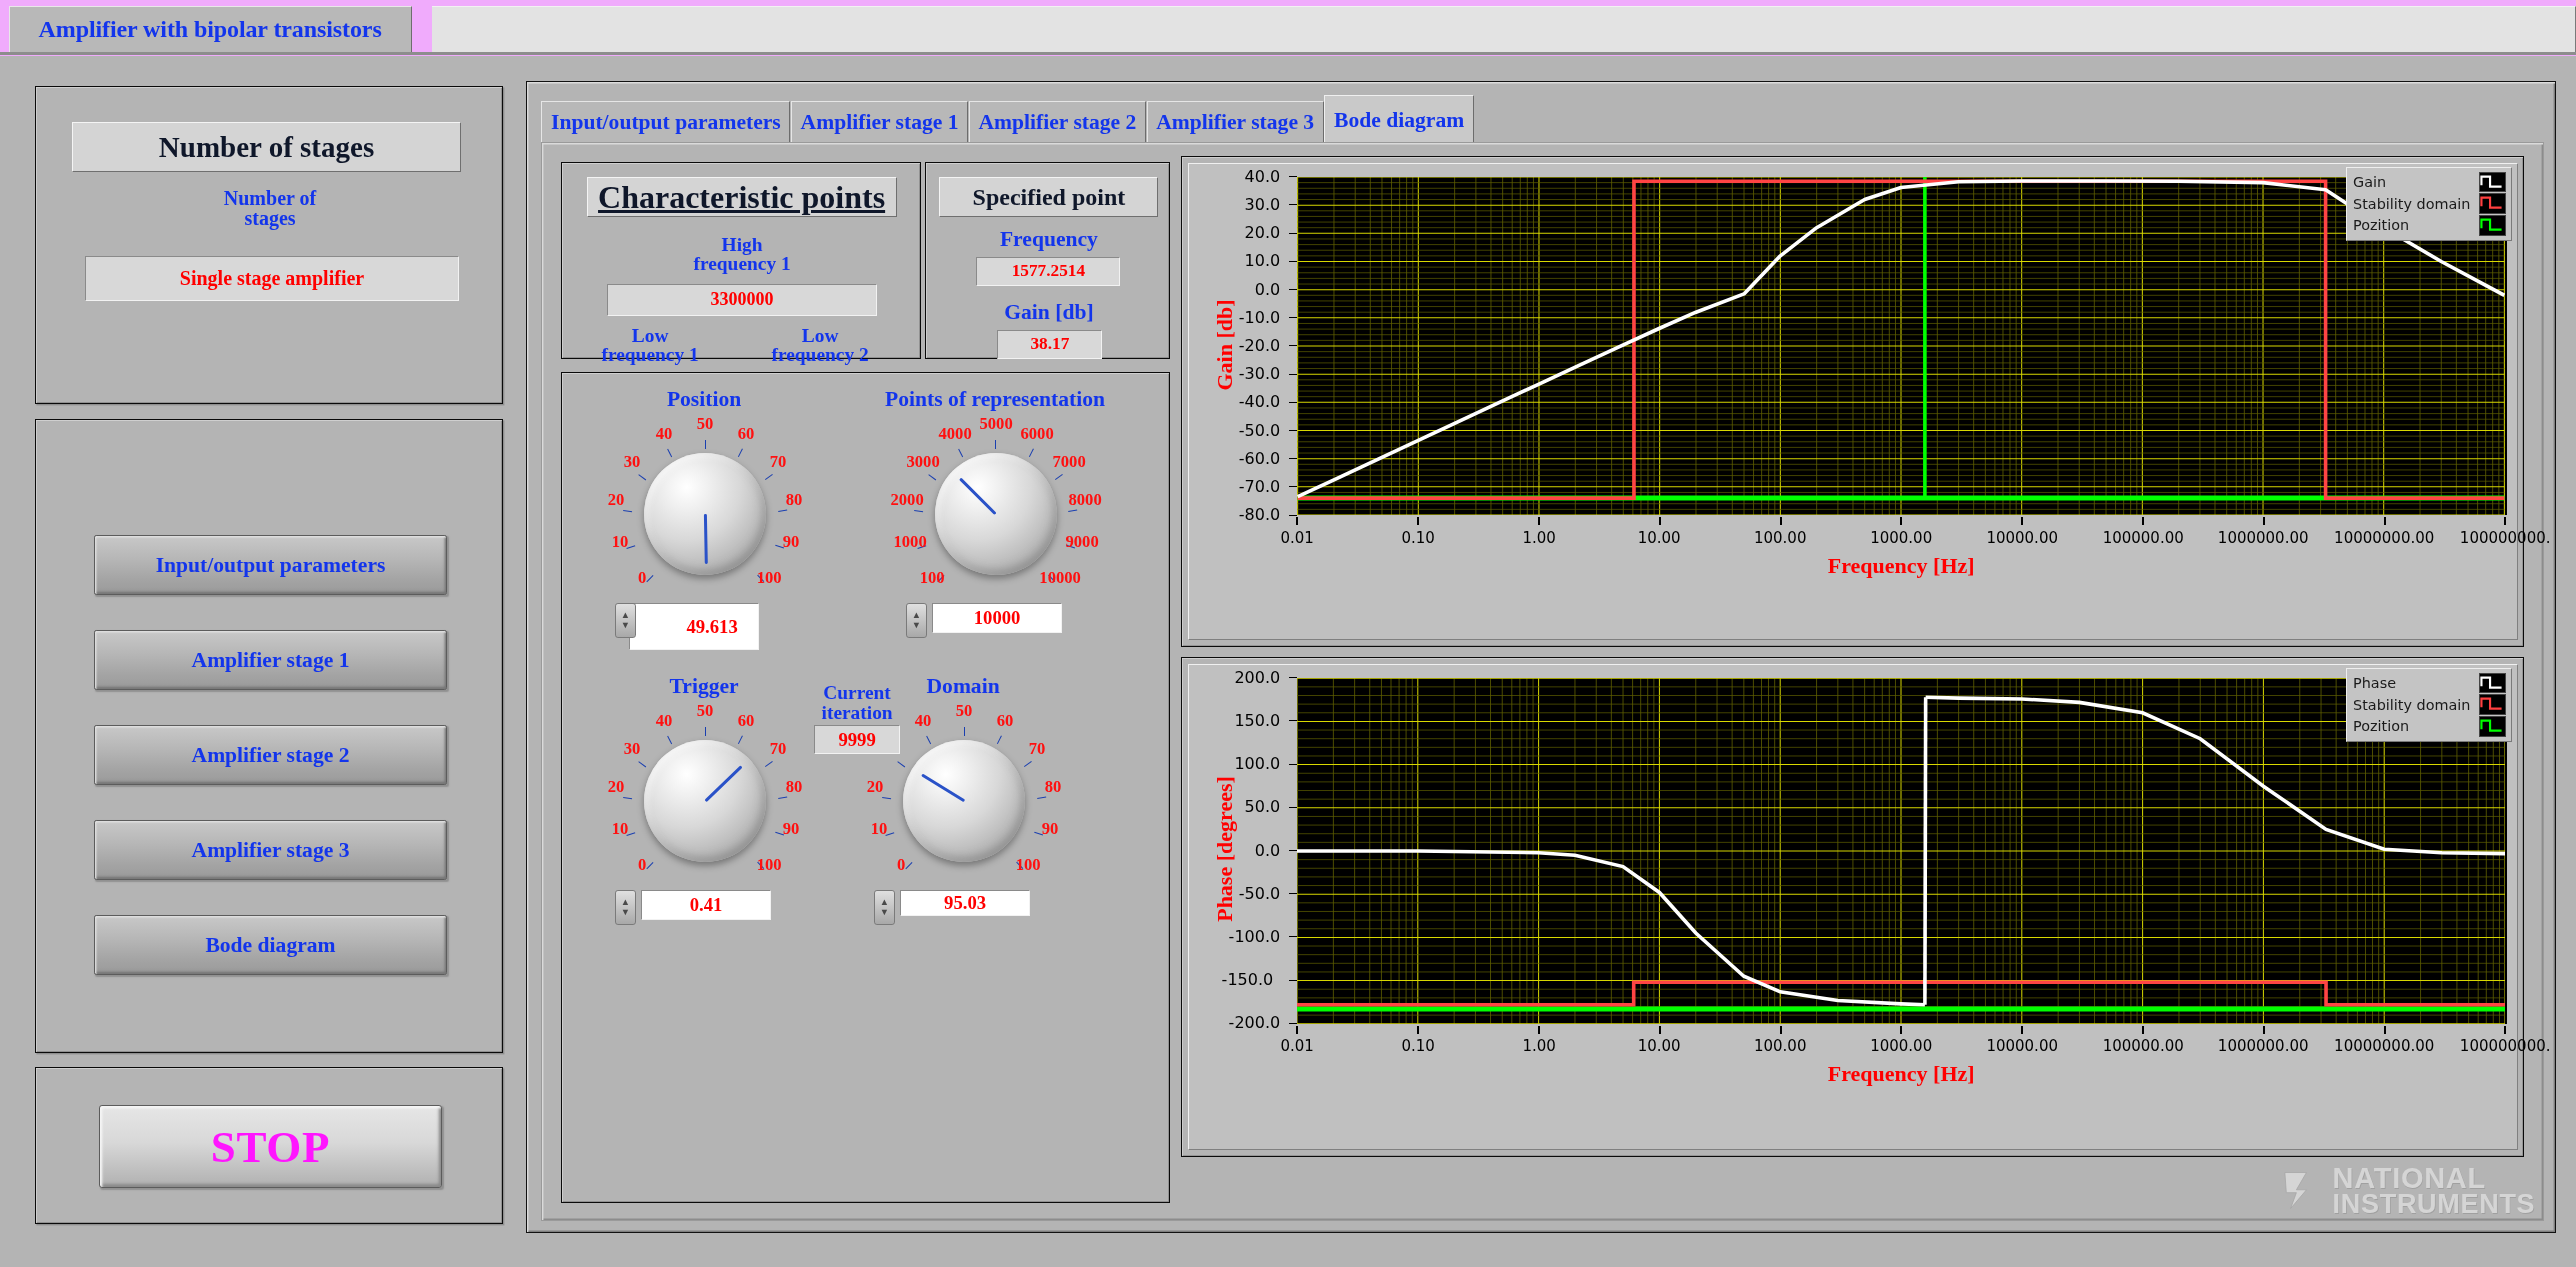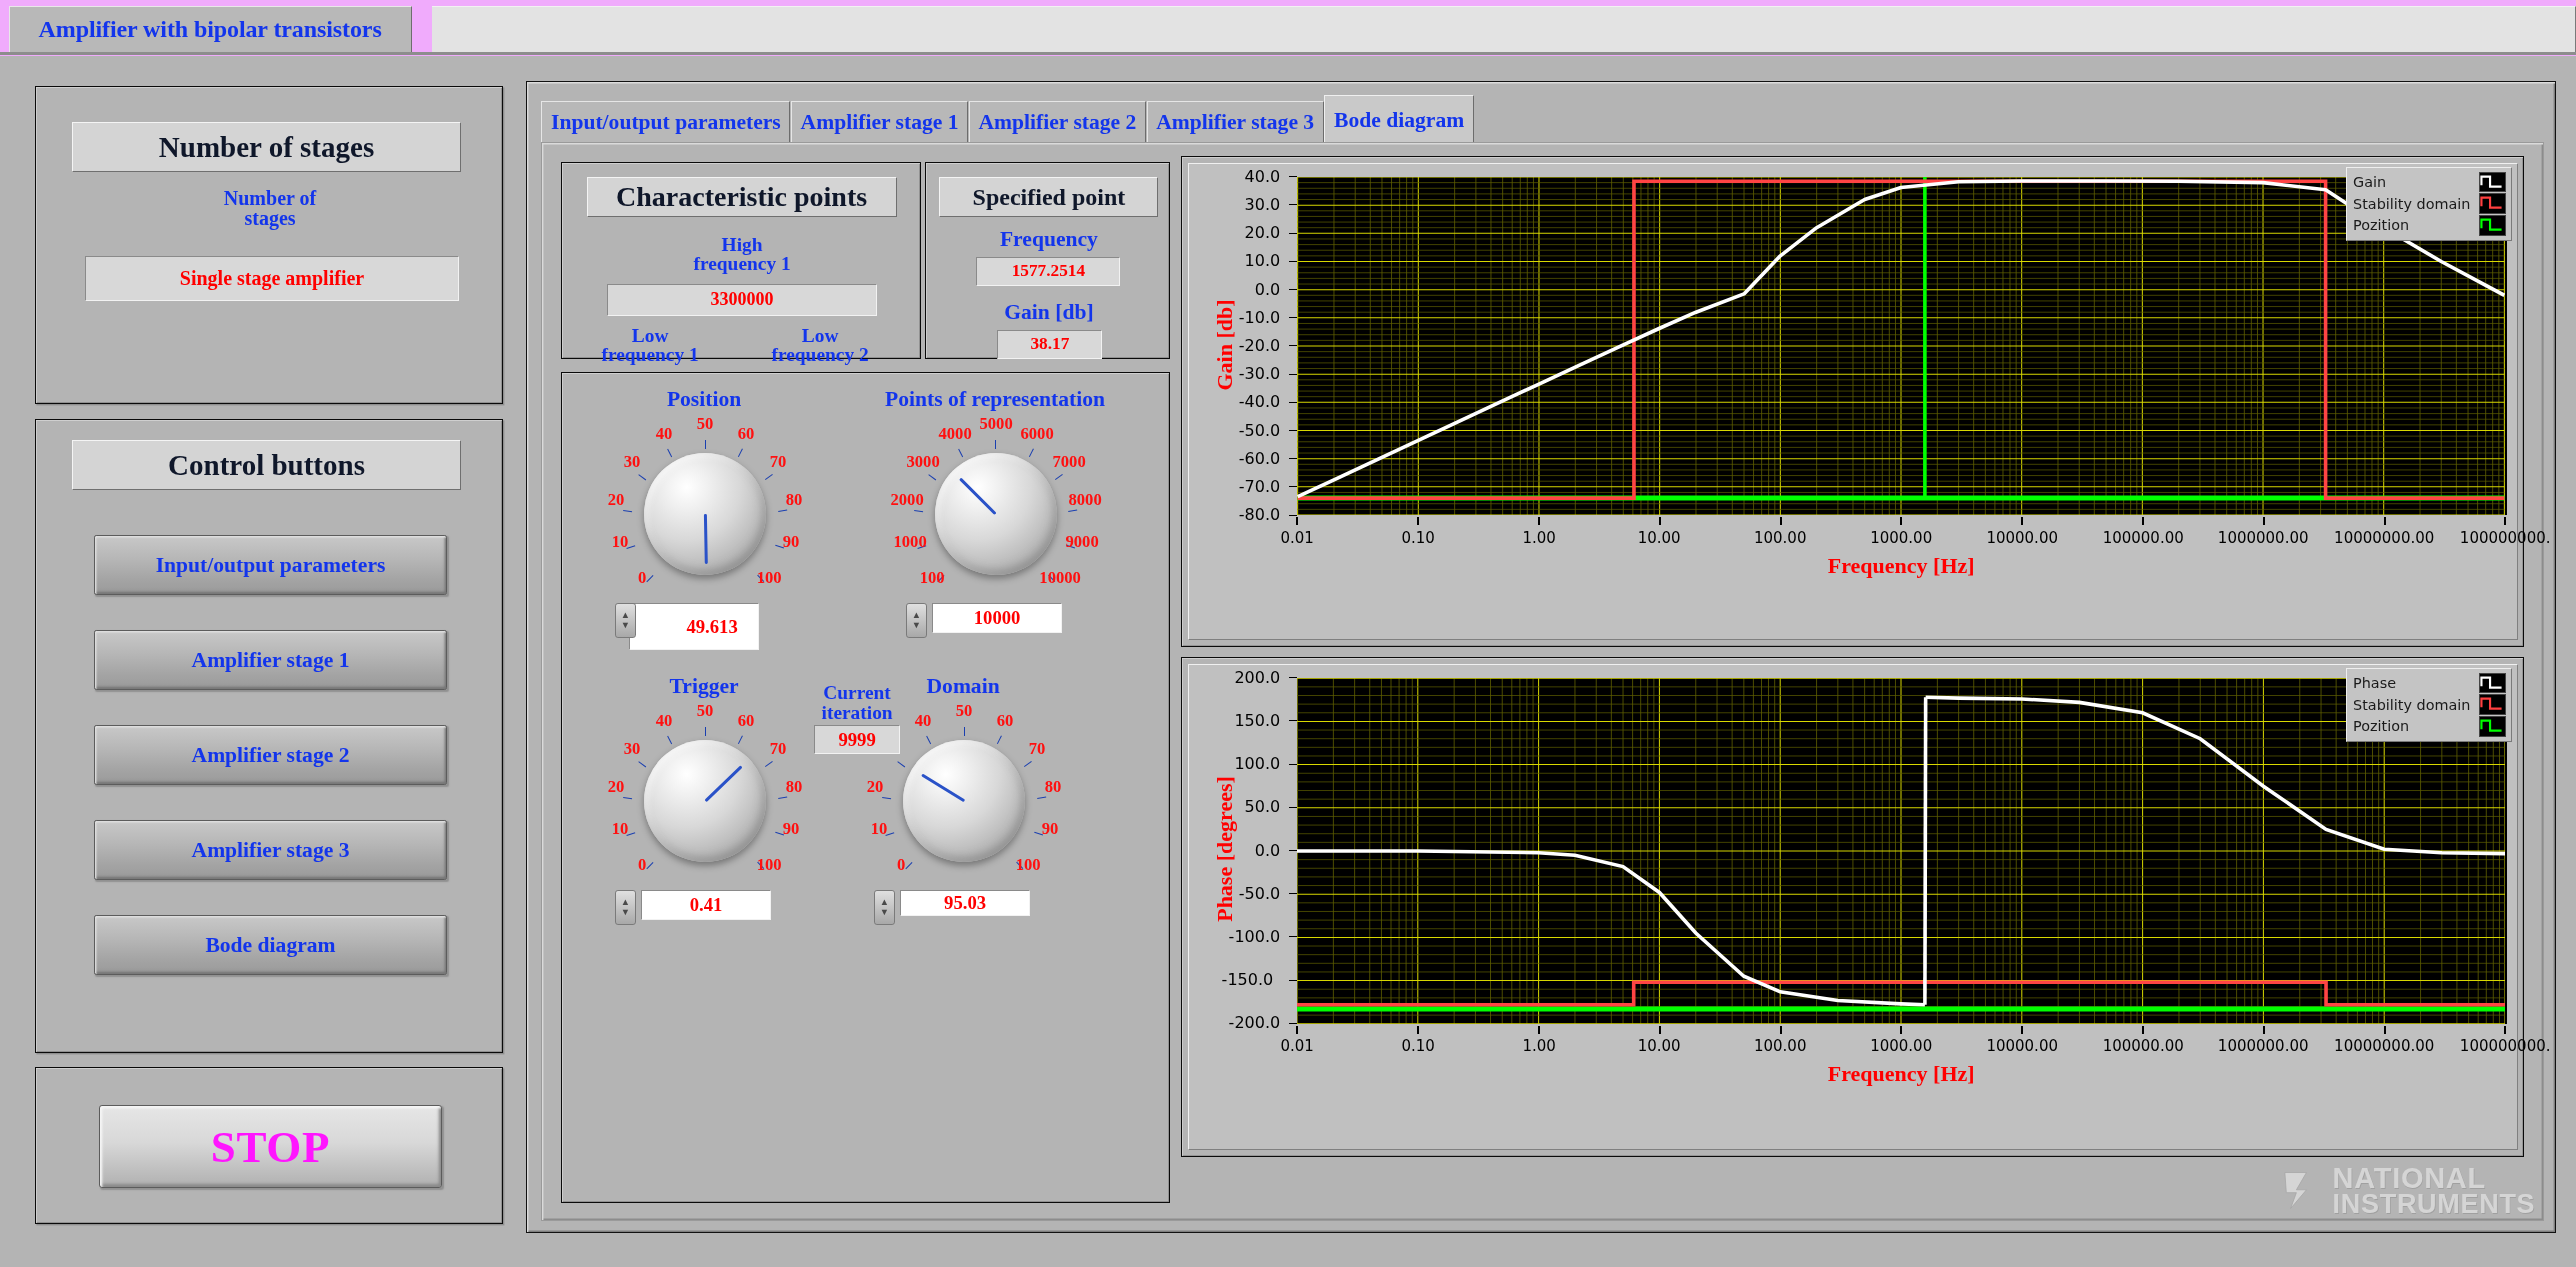--- a/index.html
+++ b/index.html
@@ -199,23 +199,20 @@
     <div class="blue-label" style="left:0;top:101px;width:468px;font-size:20px;">
       <div>Number of</div>
       <div>stages</div>
     </div>
     <div class="ro-display" style="left:49px;top:169px;width:374px;height:45px;font-size:20px;">
       <span>Single stage amplifier</span>
     </div>
   </div>
 
   <div class="lbox" id="box-controls">
-    <div class="panel-title" style="left:36px;top:20px;width:389px;">
-      <span>Control buttons</span>
-    </div>
     <div class="lv-button" style="left:58px;top:115px;width:353px;height:60px;">
       <span>Input/output parameters</span>
     </div>
     <div class="lv-button" style="left:58px;top:210px;width:353px;height:60px;">
       <span>Amplifier stage 1</span>
     </div>
     <div class="lv-button" style="left:58px;top:305px;width:353px;height:60px;">
       <span>Amplifier stage 2</span>
     </div>
     <div class="lv-button" style="left:58px;top:400px;width:353px;height:60px;">
@@ -250,21 +247,21 @@
       </div>
     <div class="tab active">
         <span>Bode diagram</span>
       </div>
   </div>
 
   <div id="tab-content">
 
     <div class="sub-frame" style="left:18.7px;top:18.7px;width:360px;height:197px;">
       <div class="panel-title" style="left:24.5px;top:14.4px;width:310px;height:40px;">
-        <span style="font-size:28px;">Characteristic points</span>
+        <span style="font-size:32px;text-decoration:underline;">Characteristic points</span>
       </div>
       <div class="blue-label" style="left:0;top:72px;width:360px;font-size:19.4px;">
         <div>High</div>
         <div>frequency 1</div>
       </div>
       <div class="ro-display" style="left:45px;top:121px;width:270px;height:32px;font-size:18px;">
         <span>3300000</span>
       </div>
       <div class="blue-label" style="left:16px;top:163px;width:144px;font-size:19.4px;">
         <div>Low</div>

